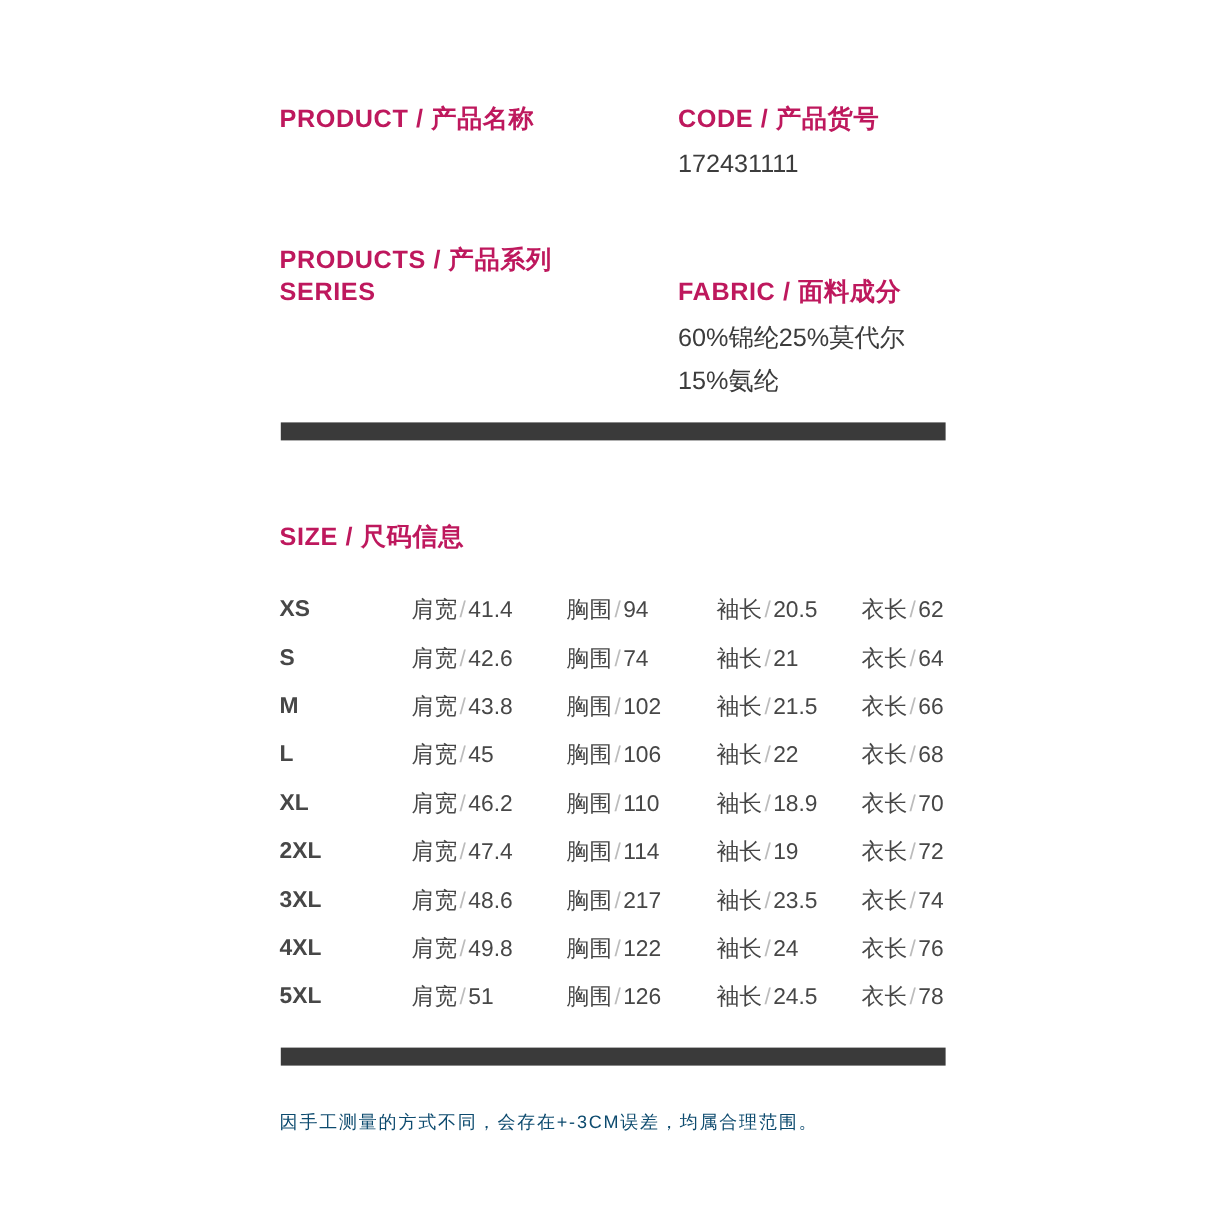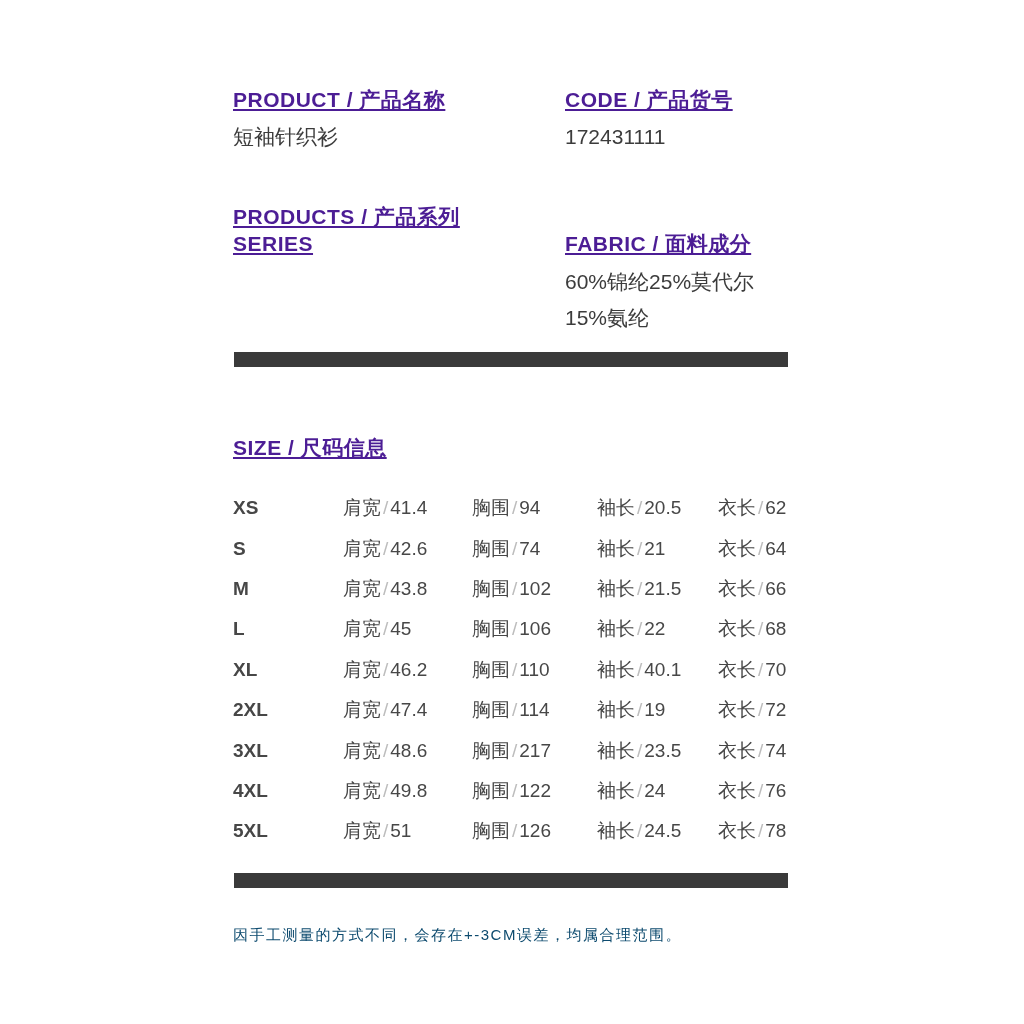--- a/index.html
+++ b/index.html
@@ -12,24 +12,23 @@
     height: 1024px;
     position: relative;
     overflow: hidden;
     font-family: "Liberation Sans", "DejaVu Sans", sans-serif;
   }
 
   
   .label {
     font-size: 21px;
     font-weight: 700;
-    color: #4c1d95;
+    color: #be185d;
     letter-spacing: 0.5px;
     line-height: 27px;
-    text-decoration: underline;
   }
   .value {
     font-size: 21px;
     font-weight: 400;
     color: #3c3c3c;
     line-height: 27px;
   }
 
   
   .sec-top {
@@ -109,21 +108,20 @@
     color: #0c4a6e;
     letter-spacing: 1.5px;
   }
 </style>
 </head>
 <body>
 
 <div class="sec-top">
   <div class="col-left">
     <div class="label">PRODUCT / 产品名称</div>
-    <div class="value">短袖针织衫</div>
   </div>
   <div class="col-right">
     <div class="label">CODE / 产品货号</div>
     <div class="value">172431111</div>
   </div>
 </div>
 
 <div class="sec-series">
   <div class="col-left">
     <div class="label">PRODUCTS / 产品系列</div>
@@ -168,21 +166,21 @@
       <div class="size-cell size-label">L</div>
       <div class="size-cell"><span class="m-label">肩宽</span><span class="m-slash">/</span><span class="m-value">45</span></div>
       <div class="size-cell"><span class="m-label">胸围</span><span class="m-slash">/</span><span class="m-value">106</span></div>
       <div class="size-cell"><span class="m-label">袖长</span><span class="m-slash">/</span><span class="m-value">22</span></div>
       <div class="size-cell"><span class="m-label">衣长</span><span class="m-slash">/</span><span class="m-value">68</span></div>
     </div>
     <div class="size-row">
       <div class="size-cell size-label">XL</div>
       <div class="size-cell"><span class="m-label">肩宽</span><span class="m-slash">/</span><span class="m-value">46.2</span></div>
       <div class="size-cell"><span class="m-label">胸围</span><span class="m-slash">/</span><span class="m-value">110</span></div>
-      <div class="size-cell"><span class="m-label">袖长</span><span class="m-slash">/</span><span class="m-value">40.1</span></div>
+      <div class="size-cell"><span class="m-label">袖长</span><span class="m-slash">/</span><span class="m-value">18.9</span></div>
       <div class="size-cell"><span class="m-label">衣长</span><span class="m-slash">/</span><span class="m-value">70</span></div>
     </div>
     <div class="size-row">
       <div class="size-cell size-label">2XL</div>
       <div class="size-cell"><span class="m-label">肩宽</span><span class="m-slash">/</span><span class="m-value">47.4</span></div>
       <div class="size-cell"><span class="m-label">胸围</span><span class="m-slash">/</span><span class="m-value">114</span></div>
       <div class="size-cell"><span class="m-label">袖长</span><span class="m-slash">/</span><span class="m-value">19</span></div>
       <div class="size-cell"><span class="m-label">衣长</span><span class="m-slash">/</span><span class="m-value">72</span></div>
     </div>
     <div class="size-row">

